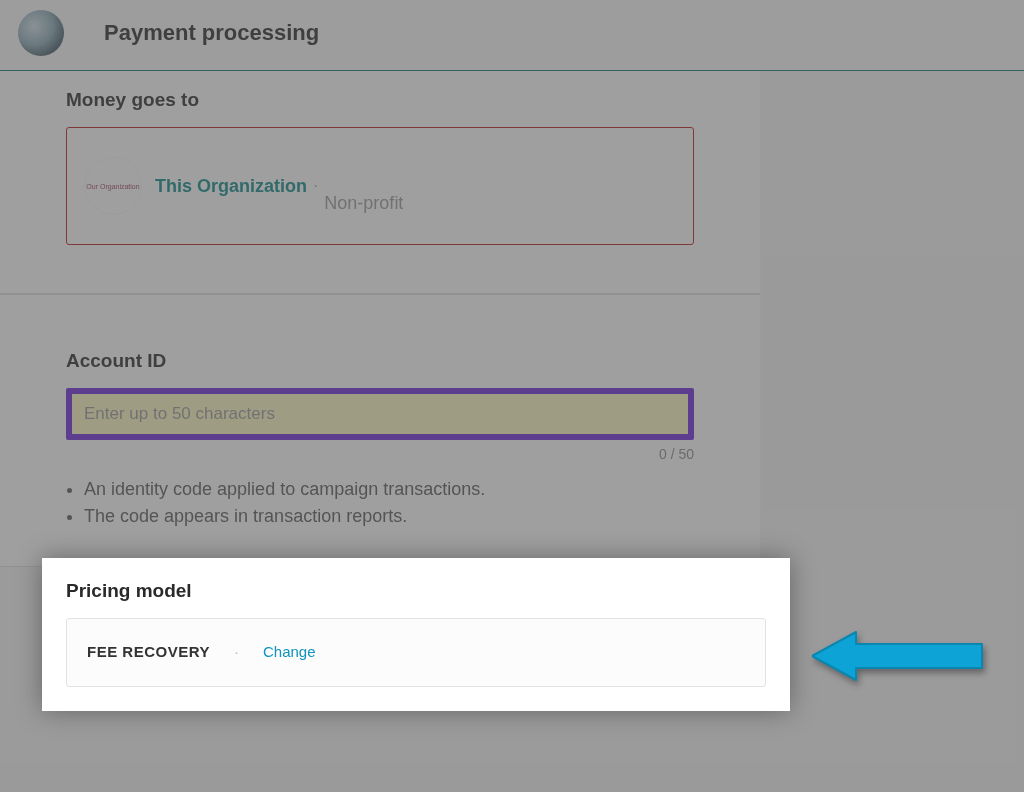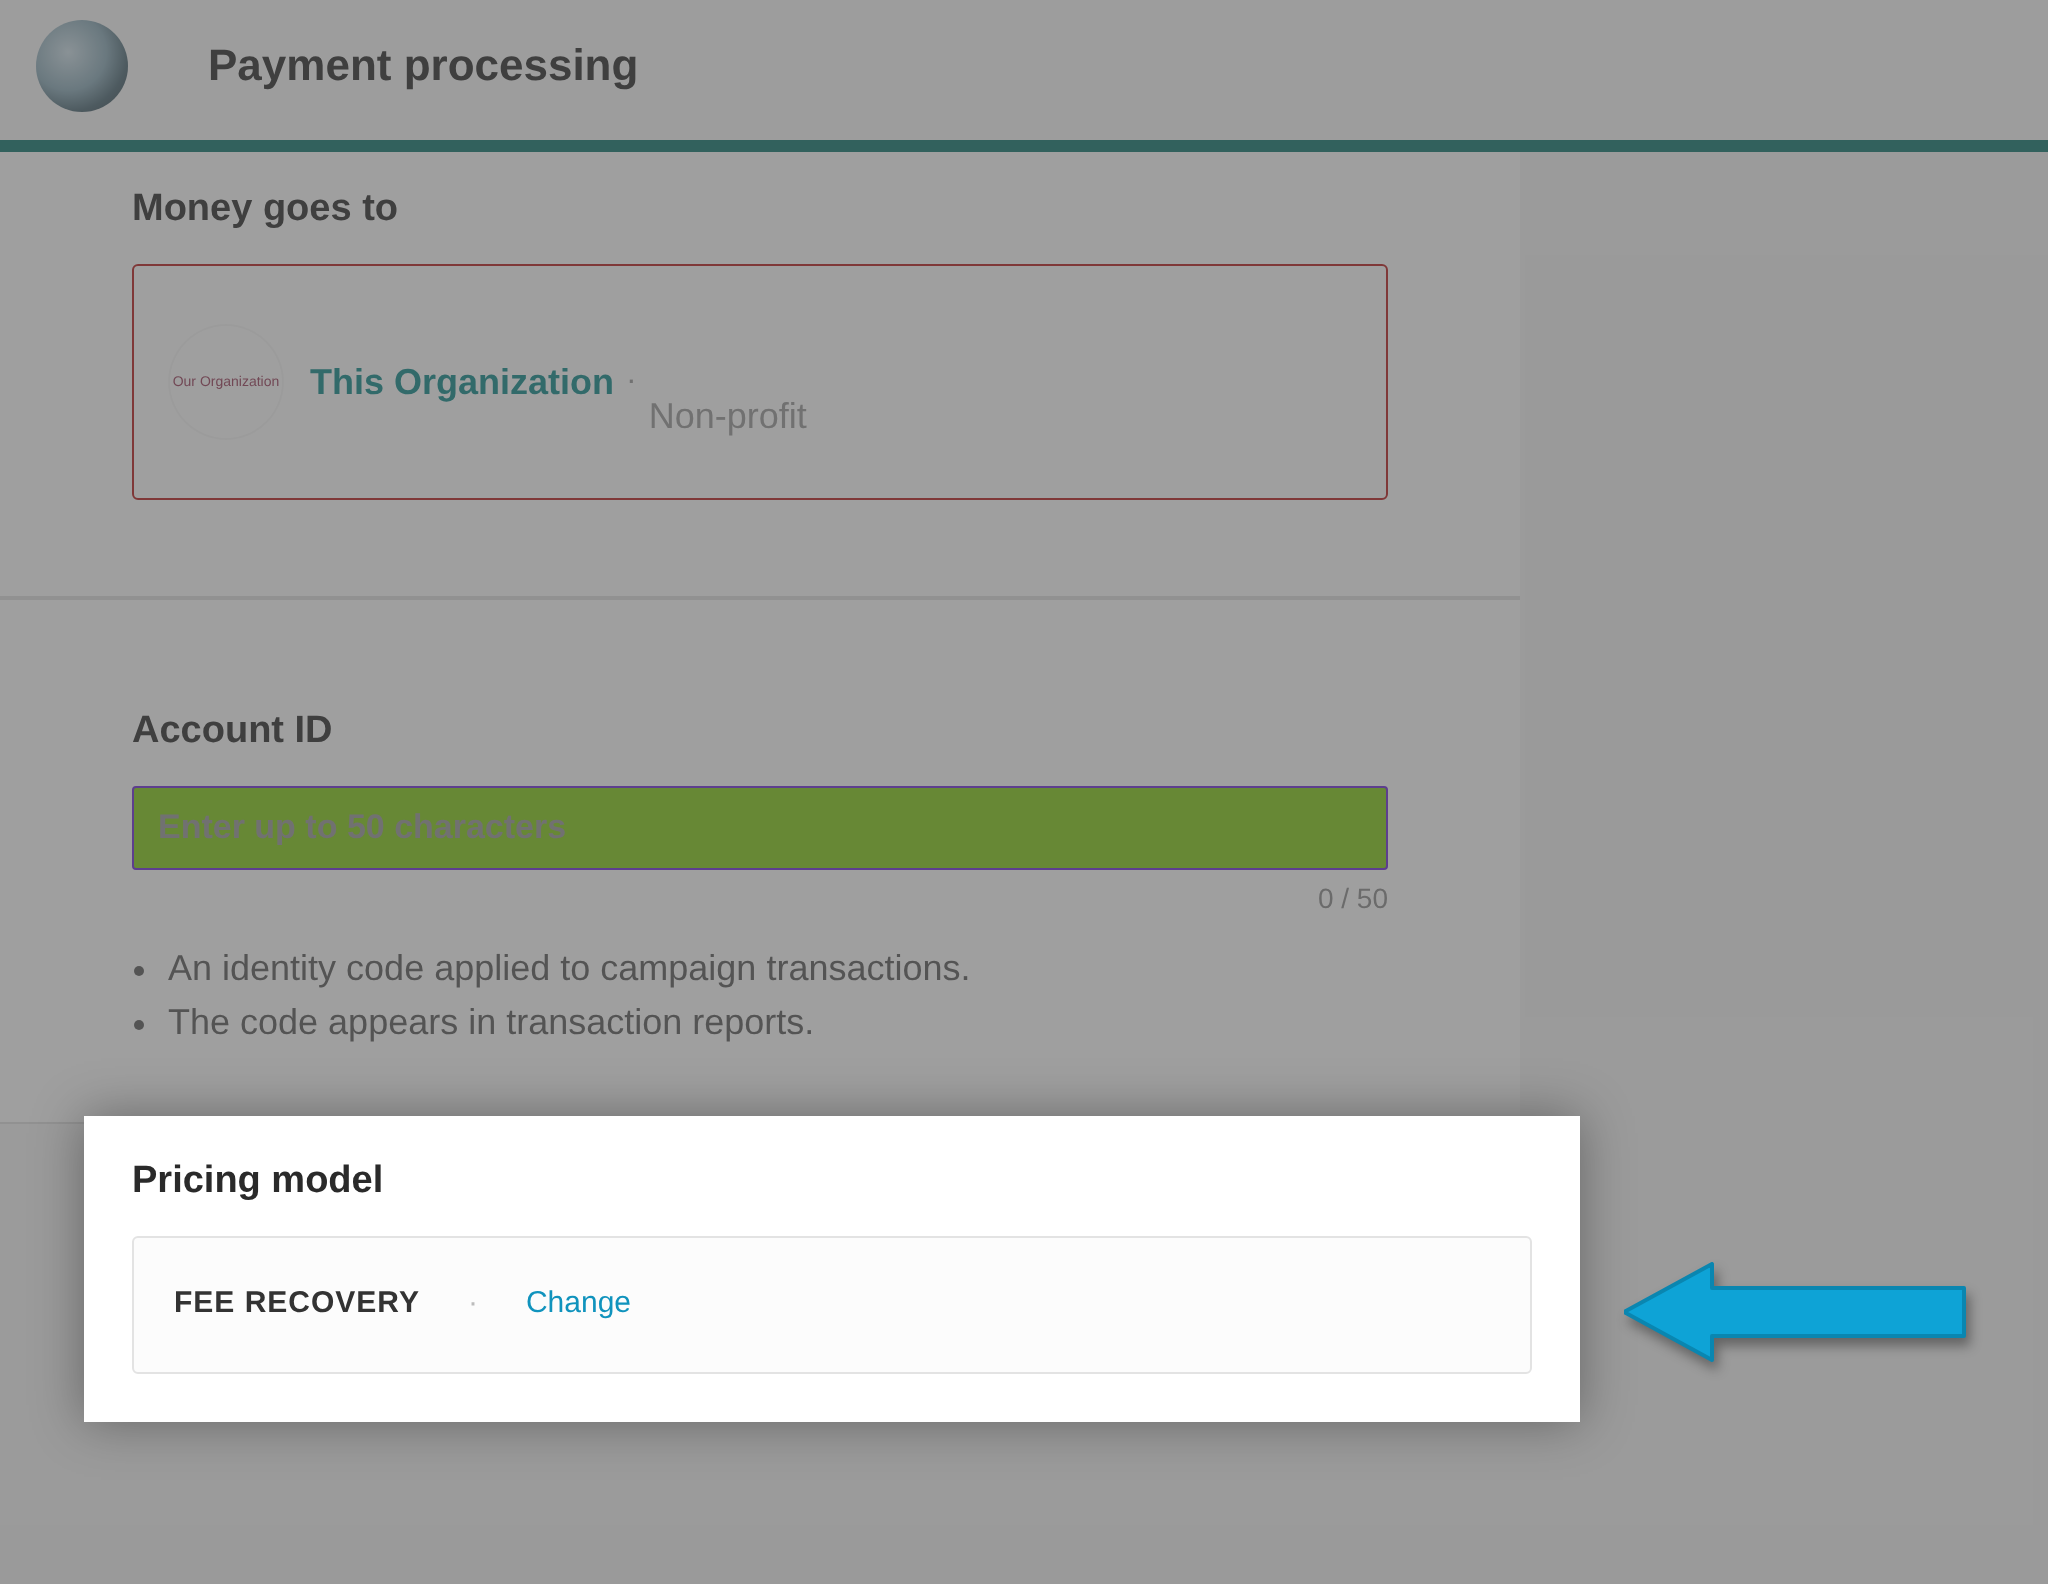--- a/index.html
+++ b/index.html
@@ -9,21 +9,21 @@
     position: absolute; inset: 0;
     background: rgba(80,80,80,0.55);
     pointer-events: none;
     z-index: 50;
   }
 
   .header {
     display: flex; align-items: center;
     padding: 10px 20px 14px 18px;
     background: #fafafa;
-    border-bottom: 6px solid #0f766e;
+    border-bottom: 1px solid #0f766e;
     position: relative; z-index: 1;
   }
   .avatar {
     width: 46px; height: 46px; border-radius: 50%;
     background: radial-gradient(circle at 35% 35%, #cfe1ea 0%, #8aaab8 45%, #4b6773 70%, #2c3e48 100%);
     flex-shrink: 0;
   }
   .page-title { font-size: 22px; font-weight: 700; margin-left: 40px; color:#2a2a2a; }
 
   .section {
@@ -49,22 +49,22 @@
     width: 56px; height: 56px; border-radius: 50%; background:#fff;
     display:flex; align-items:center; justify-content:center;
     font-size:7px; color:#9a3e5b; line-height:1; text-align:center;
     box-shadow: 0 0 0 1px rgba(0,0,0,0.03);
   }
   .org-name { color:#0f8b8b; font-weight:700; font-size:18px; margin-left:14px;}
   .org-dot { color:#9a9a9a; margin: 0 6px; }
   .org-type { color:#9a9a9a; font-size:18px;margin-top:35px; }
 
   .text-input {
-    width:100%; border:1px solid #6d28d9; border-radius:2px;
-    padding:10px 12px; font-size:17px; color:#444; background:#84cc16;font-weight:bold;
+    width:100%; border:6px solid #6d28d9; border-radius:2px;
+    padding:10px 12px; font-size:17px; color:#444; background:#fef9c3;
   }
   .text-input::placeholder { color:#9a9a9a; }
   .char-count { text-align:right; font-size:14px; color:#8c8c8c; margin-top:6px;}
   .bullets { list-style: disc; margin: 14px 0 0 18px; font-size:18px; color:#5a5a5a; line-height:1.5;}
 
   
   .pricing-panel {
     position: absolute;
     left: 42px; top: 558px;
     width: 748px;

